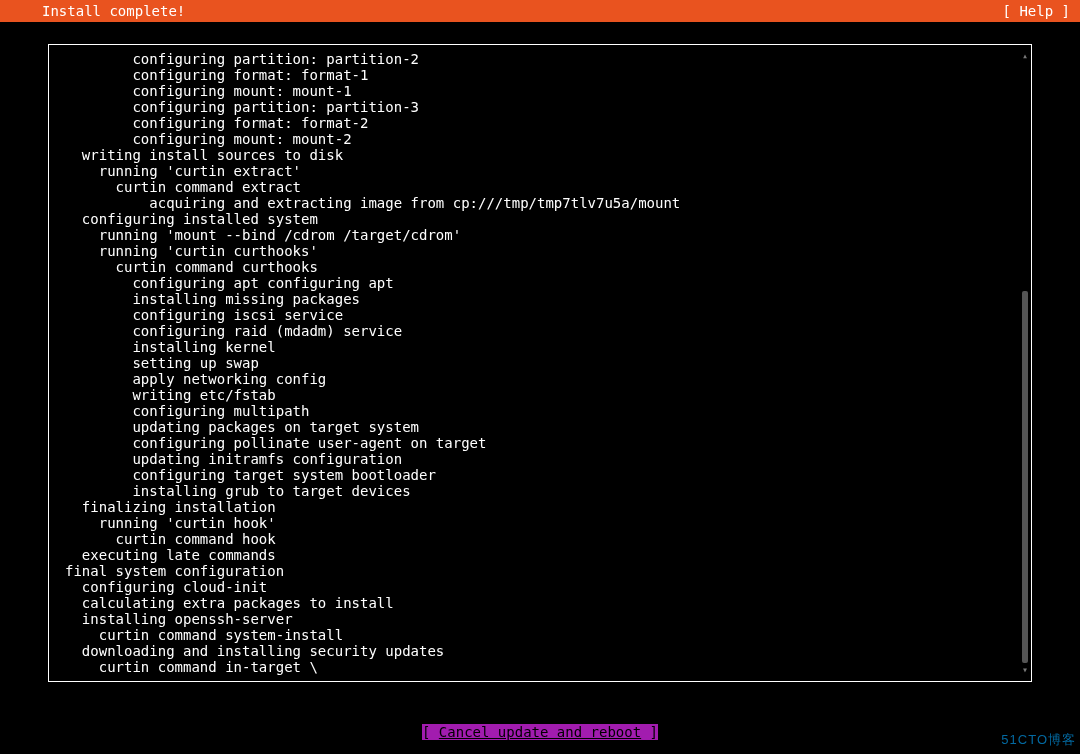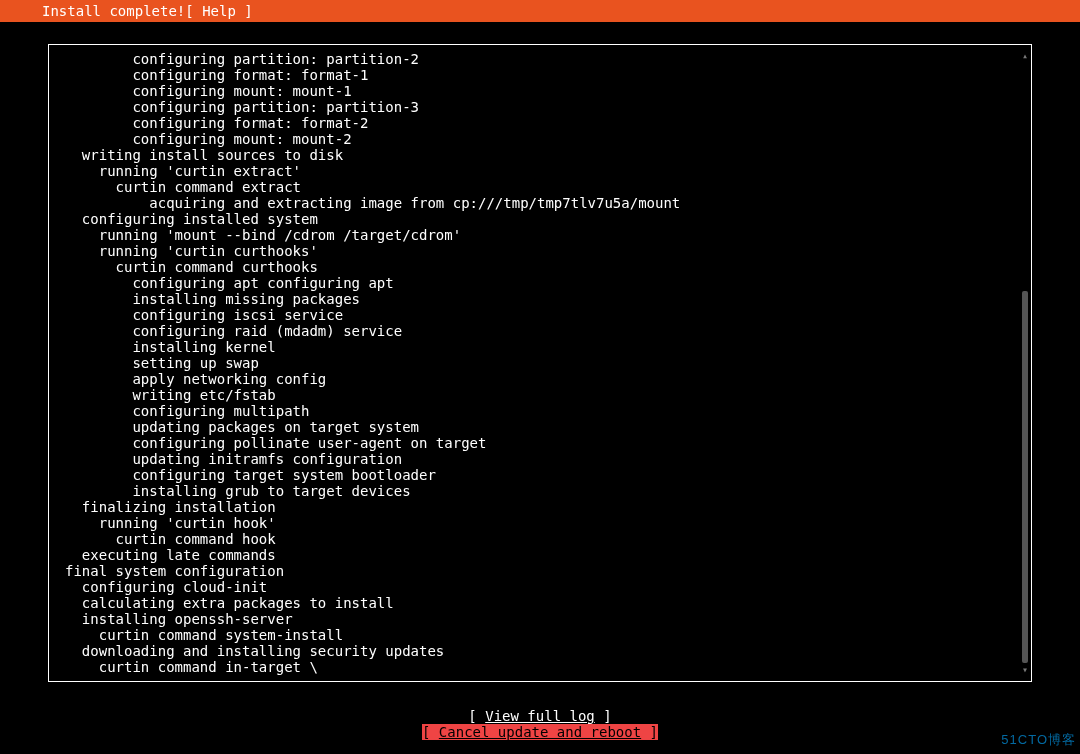--- a/index.html
+++ b/index.html
@@ -1,30 +1,30 @@
 <!DOCTYPE html>
 <html><head>
 <meta charset="utf-8">
 <style>
   html,body{margin:0;padding:0;width:1080px;height:754px;background:#000;overflow:hidden;}
   body{font-family:"DejaVu Sans Mono","Ubuntu Mono","Courier New",monospace;font-size:14px;line-height:16px;color:#fff;}
-  .header{background:#e9531f;height:22px;display:flex;align-items:center;padding:0 10px;}
+  .header{background:#e9531f;height:22px;display:flex;align-items:center;justify-content:space-between;padding:0 10px;}
   .header-title{color:#fff;padding-left:32px;}
   .header-help{color:#fff;}
   .log-box{position:absolute;left:48px;right:48px;top:44px;bottom:72px;border:1px solid #fff;padding:6px 10px 6px 16px;box-sizing:border-box;overflow:hidden;}
   .log-content{white-space:pre;color:#fff;}
   .scrollbar{position:absolute;right:3px;top:6px;bottom:6px;width:6px;}
   .scroll-arrow{color:#777;font-size:10px;line-height:10px;text-align:center;}
   .scroll-track{position:absolute;top:12px;bottom:12px;right:0;width:6px;}
   .scroll-thumb{position:absolute;top:38%;bottom:0;right:0;width:6px;background:#555;border-radius:2px;}
   .buttons{position:absolute;left:0;right:0;bottom:14px;text-align:center;}
   .btn{display:inline-block;color:#fff;}
   .btn-row{height:16px;}
   .btn .underline{text-decoration:underline;}
-  .btn-selected{background:#ef4444;color:#000;}
+  .btn-selected{background:#a21caf;color:#000;}
   .watermark{position:absolute;right:4px;bottom:6px;color:#0369a1;font-family:sans-serif;font-size:13px;letter-spacing:1px;}
 </style>
 </head>
 <body>
 
 <div class="header">
   <span class="header-title">Install complete!</span>
   <span class="header-help">[ Help ]</span>
 </div>
 
@@ -72,20 +72,17 @@
     <div class="scroll-arrow">▴</div>
     <div class="scroll-track">
       <div class="scroll-thumb"></div>
     </div>
     <div class="scroll-arrow" style="position:absolute;bottom:0;left:0;right:0;">▾</div>
   </div>
 </div>
 
 <div class="buttons">
   <div class="btn-row">
-    <span class="btn"><span>[ </span><span class="underline">View full log</span><span>            ]</span></span>
-  </div>
-  <div class="btn-row">
     <span class="btn btn-selected"><span>[ </span><span class="underline">Cancel update and reboot</span><span> ]</span></span>
   </div>
 </div>
 
 <div class="watermark">51CTO博客</div>
 
 </body></html>

